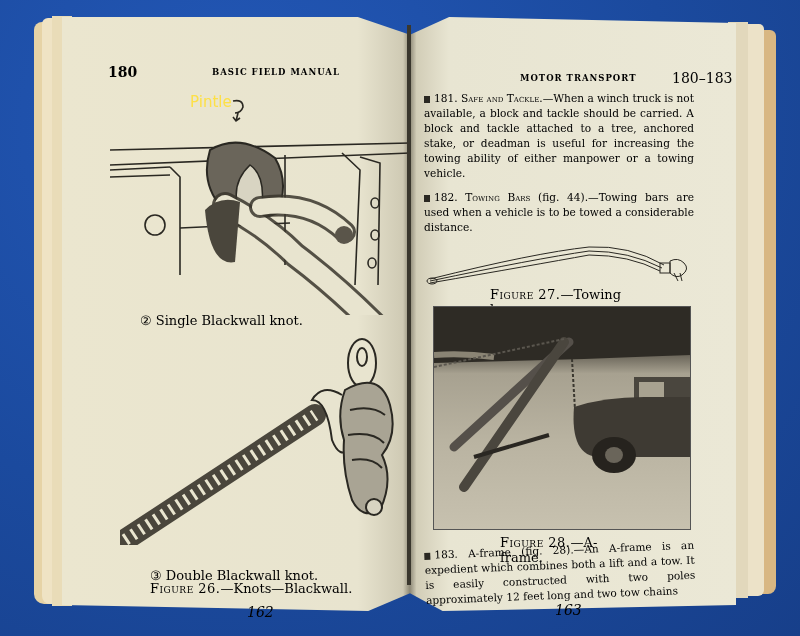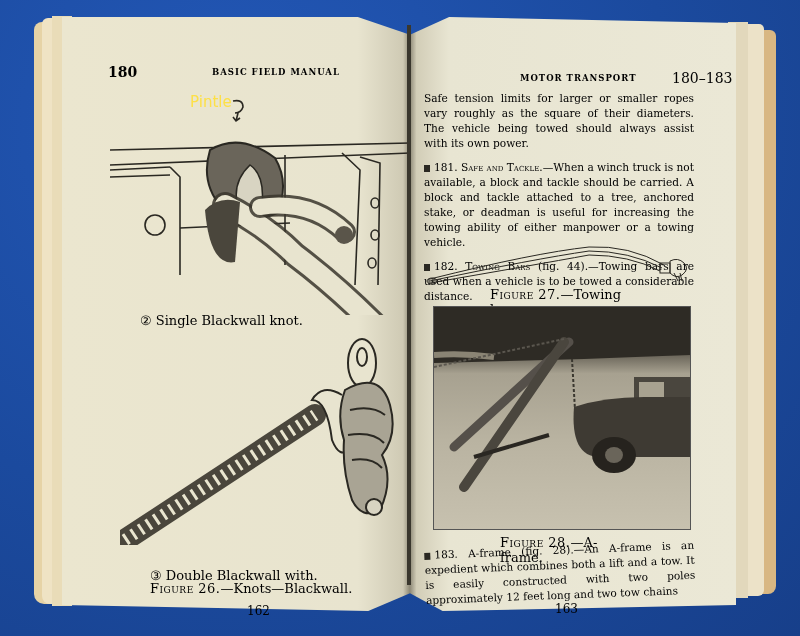--- a/index.html
+++ b/index.html
@@ -30,21 +30,21 @@
     left:410px; top:17px; width:326px; height:594px;
     clip-path: polygon(0 3%, 12% 0, 100% 1%, 100% 99%, 10% 100%, 0 97%);
     background:linear-gradient(90deg,#8f8a78 0%, #d2cdb7 2%, #e8e5d2 12%, #ebe8d6 100%);
   }
   .gutter { position:absolute; left:407px; top:25px; width:4px; height:560px; background:#3a372d; }
 
   .running-head {
     position:absolute; font-size:8.5px; letter-spacing:1px; font-weight:bold;
   }
   .page-num-top { position:absolute; font-size:14px; font-weight:bold; }
-  .folio { position:absolute; font-size:12px; }
+  .folio { position:absolute; font-size:14px;font-style:italic; }
 
   .body-text { position:absolute; font-size:10.6px; line-height:15px; text-align:justify; }
   .body-text p { margin:0 0 9px 0; }
   .bullet { display:inline-block; width:6px; height:7px; background:#2a2822; margin-right:4px; vertical-align:-1px; }
   .smallcaps { font-variant:small-caps; }
 
   .caption { position:absolute; font-size:13px; text-align:left; }
   .fig-label { font-variant:small-caps; letter-spacing:0.5px; }
 
   .illustration { position:absolute; }
@@ -108,34 +108,33 @@
   <path d="M5 205 L195 80" stroke="#4a463c" stroke-width="22" stroke-linecap="round" fill="none"></path>
   <path d="M5 205 L195 80" stroke="#e9e5cf" stroke-width="12" stroke-dasharray="3 6" stroke-linecap="butt" fill="none"></path>
   <ellipse cx="242" cy="28" rx="14" ry="24" fill="#e8e4cf" stroke="#2a2822" stroke-width="2"></ellipse>
   <ellipse cx="242" cy="22" rx="5" ry="9" fill="none" stroke="#2a2822" stroke-width="2"></ellipse>
   <path d="M222 60 q-20 -12 -30 5 q15 0 20 40 q8 20 18 8" fill="#e8e4cf" stroke="#2a2822" stroke-width="2"></path>
   <path d="M225 55 q35 -20 45 15 q8 30 -8 50 q12 25 -2 55 q-18 10 -28 -10 q-10 -30 -8 -60 q-8 -25 1 -50z" fill="#a9a494" stroke="#2a2822" stroke-width="2"></path>
   <path d="M230 75 q22 -5 35 5 M228 100 q25 -4 36 8 M232 125 q20 -3 30 8" stroke="#2a2822" stroke-width="2" fill="none"></path>
   <circle cx="254" cy="172" r="8" fill="#d8d4c2" stroke="#2a2822" stroke-width="2"></circle>
 </svg>
 
-<div class="caption" style="left:150px; top:568px; width:220px;">③ Double Blackwall with.</div>
+<div class="caption" style="left:150px; top:568px; width:220px;">③ Double Blackwall knot.</div>
 <div class="caption" style="left:150px; top:581px; width:220px;">
   <span class="fig-label">Figure 26.</span><span>—Knots—Blackwall.</span>
 </div>
 <div class="folio" style="left:247px; top:604px;">162</div>
 
 <div class="page page-right"></div>
 <div class="gutter"></div>
 
 <div class="running-head" style="left:520px; top:73px;">MOTOR TRANSPORT</div>
 <div class="page-num-top" style="left:672px; top:70px; font-weight:normal;">180–183</div>
 
 <div class="body-text" style="left:424px; top:91px; width:270px;">
-  <p>Safe tension limits for larger or smaller ropes vary roughly as the square of their diameters. The vehicle being towed should always assist with its own power.</p>
   <p>
     <span class="bullet"></span><span>181.</span>
     <span class="smallcaps">Safe and Tackle.</span><span>—When a winch truck is not available, a block and tackle should be carried. A block and tackle attached to a tree, anchored stake, or deadman is useful for increasing the towing ability of either manpower or a towing vehicle.</span>
   </p>
   <p>
     <span class="bullet"></span><span>182.</span>
     <span class="smallcaps">Towing Bars</span>
     <span>(fig. 44).</span><span>—Towing bars are used when a vehicle is to be towed a considerable distance.</span>
   </p>
 </div>

